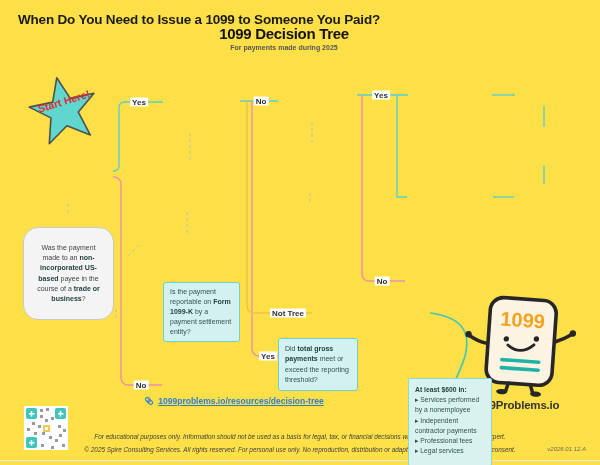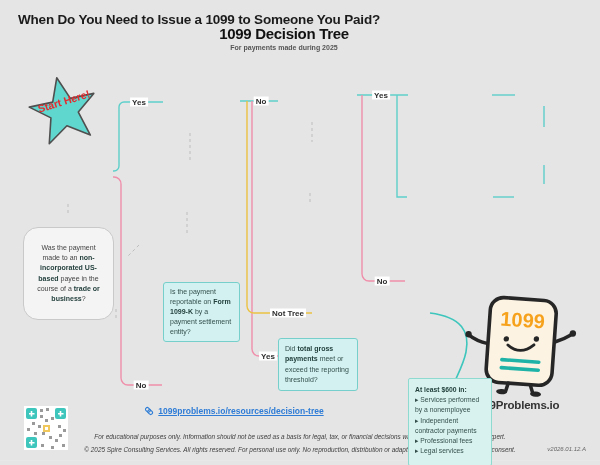--- a/index.html
+++ b/index.html
@@ -1,18 +1,18 @@
 <!DOCTYPE html>
 <html><head>
 <meta charset="utf-8">
 <style>
   * { margin:0; padding:0; box-sizing:border-box; }
   html,body { background:#ffffff; }
   body { font-family:"Liberation Sans", sans-serif; }
-  #page { position:relative; width:600px; height:465px; background:#e5e5e5; overflow:hidden; }
+  #page { position:relative; width:600px; height:465px; background:#fde047; overflow:hidden; }
 
   
   .title { position:absolute; left:18px; top:12px; font-size:13.5px; font-weight:bold; color:#1b1b1b; letter-spacing:-0.2px; }
   .brand { position:absolute; right:16px; top:10px; text-align:center; }
   .brand .bt { font-size:15px; font-weight:bold; color:#111; letter-spacing:-0.3px; }
   .brand .bs { font-size:7px; font-weight:bold; color:#555; margin-top:2px; }
 
   
   .star-wrap { position:absolute; left:26px; top:33px; width:76px; height:76px; }
   .star-wrap svg { position:absolute; left:0; top:0; }
@@ -31,21 +31,21 @@
 
   .lbl { position:absolute; transform:translate(-50%,-50%); background:#fff; padding:0 2px;
          font-size:8px; font-weight:bold; color:#2e2e2e; white-space:nowrap; }
 
   svg.wires { position:absolute; left:0; top:0; }
   .layer2 { position:relative; z-index:2; }
 
   
   .mascot { position:absolute; left:458px; top:294px; width:128px; height:104px; }
   .mascot-label { position:absolute; left:471px; top:399px; font-size:11.5px; font-weight:bold; color:#333; letter-spacing:-0.2px; }
-  .linkrow { position:absolute; left:0; top:406px; width:460px; display:flex; justify-content:center;
+  .linkrow { position:absolute; left:0; top:396px; width:460px; display:flex; justify-content:center;
              align-items:center; gap:4px;padding-left:8px; }
   .linkrow a { font-size:8.5px; color:#2e7cd6; text-decoration:underline; font-weight:bold; }
   .qr { position:absolute; left:24px; top:406px; }
   .foot1 { position:absolute; left:0; top:433px; width:100%; text-align:center; font-size:6.4px; font-style:italic; color:#3d3d3d; }
   .foot2 { position:absolute; left:0; top:446px; width:100%; text-align:center; font-size:6.4px; font-style:italic; color:#3d3d3d; }
   .ver { position:absolute; right:14px; top:446px; font-size:6px; font-style:italic; color:#666; }
   .bottomline { position:absolute; left:0; top:460px; width:100%; height:1px; background:#e8e8e8; }
 </style>
 </head>
 <body>

